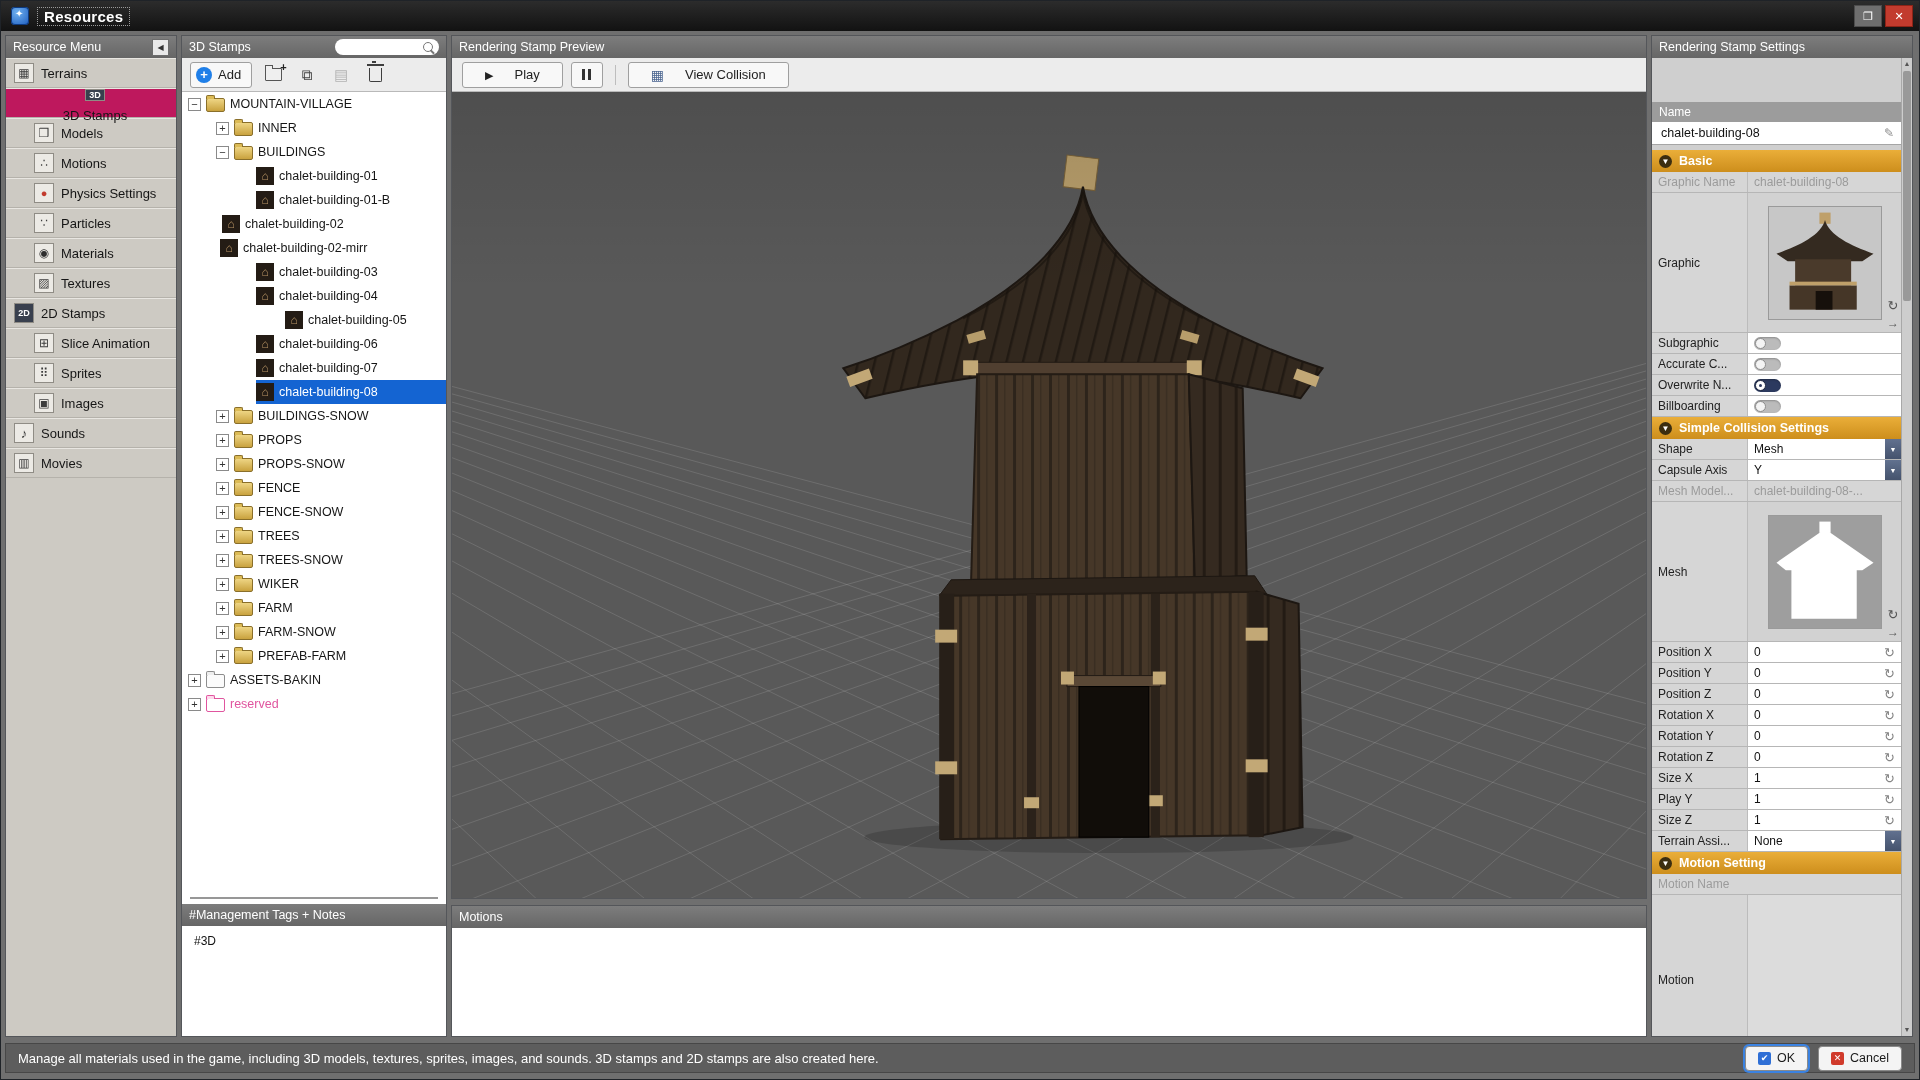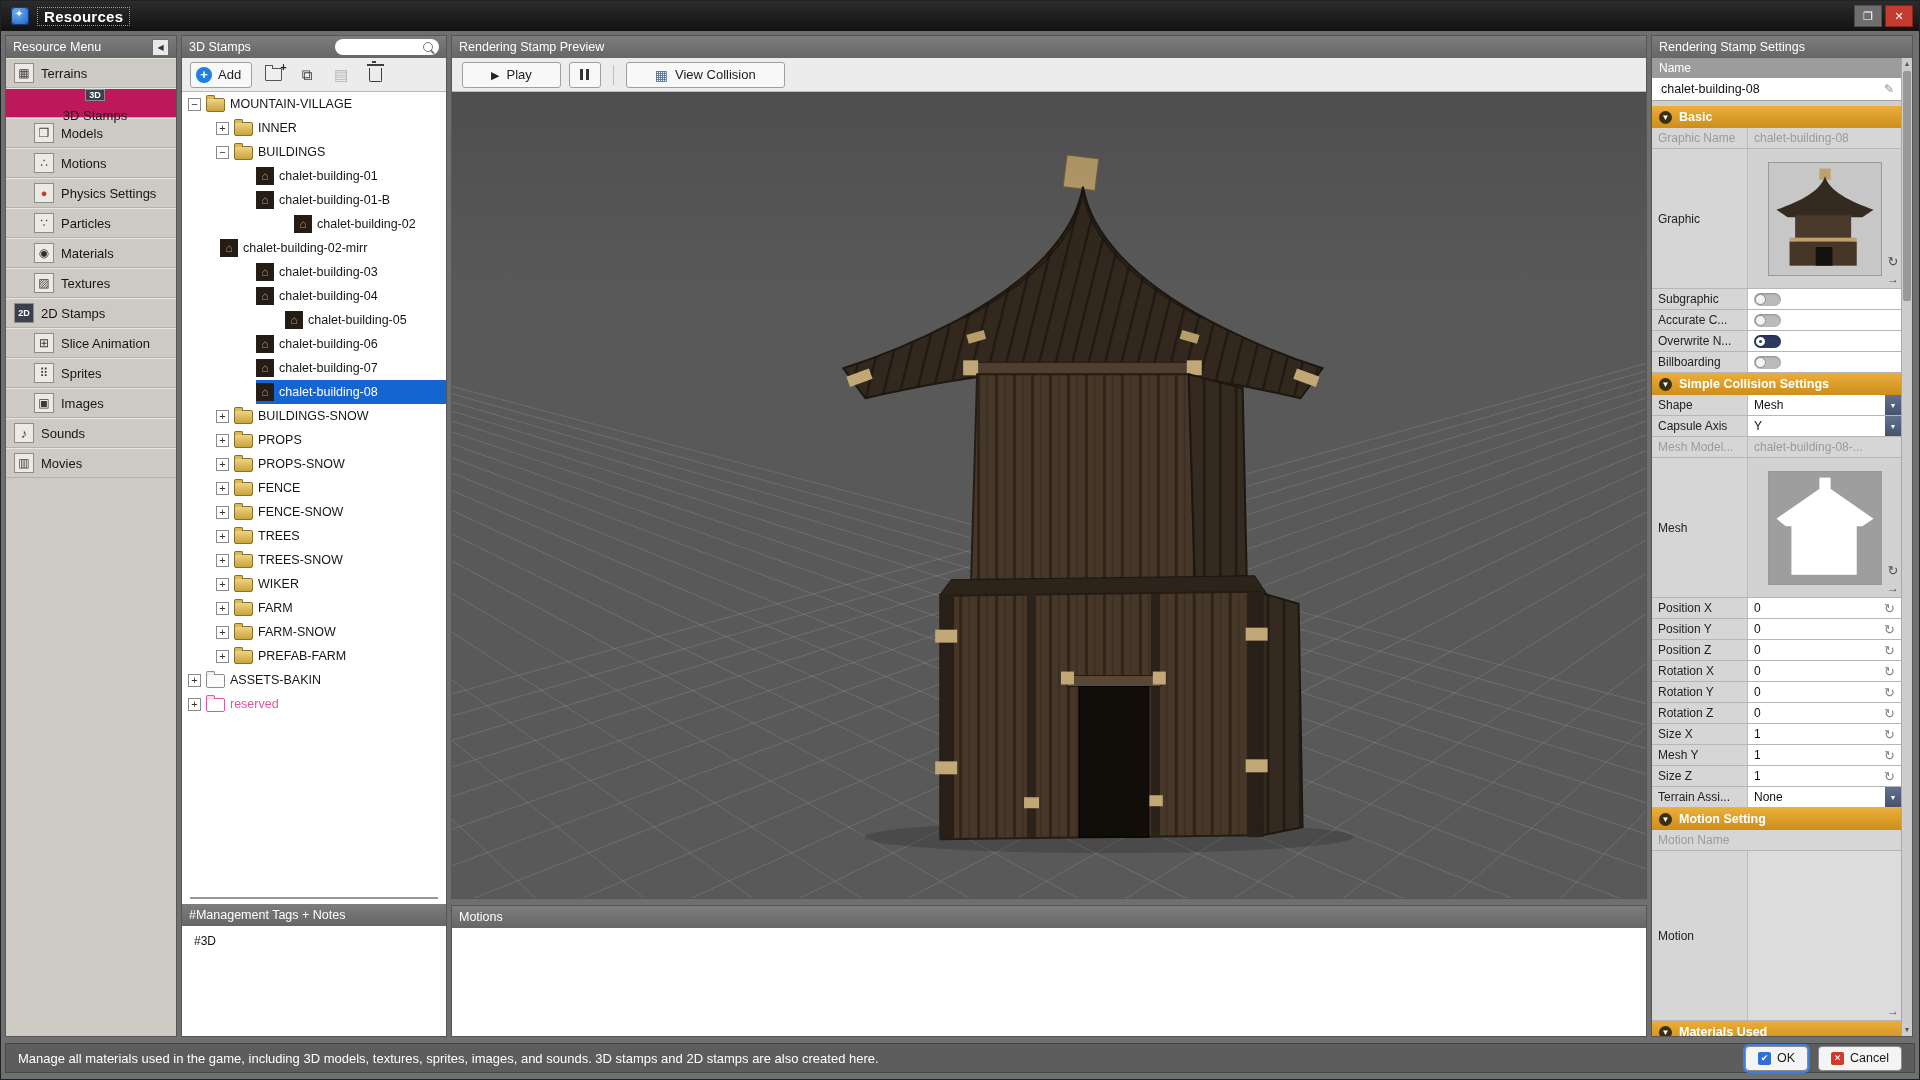--- a/index.html
+++ b/index.html
@@ -92,21 +92,21 @@
   .stamp-icon::before{content:"⌂";}
   .tree-splitter{height:12px;background:#fff;position:relative;}
   .tree-splitter::after{content:"";position:absolute;left:8px;right:8px;top:5px;height:2px;background:#979797;}
   .tags-body{height:110px;background:#fff;padding:8px 12px;font-size:12px;color:#111;box-sizing:border-box;}
 
   
   .preview{left:450px;top:34px;width:1196px;height:864px;}
   .preview-toolbar{height:34px;min-height:34px;background:#ececec;border-bottom:1px solid #b9b9b9;
     display:flex;align-items:center;gap:8px;padding:0 10px;box-sizing:border-box;}
   .pv-btn{height:24px;border:1px solid #9f9f9f;background:#f8f8f8;border-radius:3px;display:flex;
-    align-items:center;gap:7px;padding:0 28px;font-size:13px;color:#222;}
+    align-items:center;gap:21px;padding:0 22px;font-size:13px;color:#222;}
   .icon-play::before{content:"▶";font-size:11px;color:#222;}
   .pause-btn{width:30px;justify-content:center;gap:3px;padding:0;}
   .pbar{width:3px;height:11px;background:#333;}
   .tsep{width:1px;height:20px;background:#bdbdbd;margin:0 4px;}
   .icon-collision::before{content:"▦";color:#49648f;font-size:14px;}
   .viewport{flex:1;position:relative;background:#595959;overflow:hidden;}
   .vp-svg{position:absolute;inset:0;width:100%;height:100%;display:block;}
 
   
   .motions{left:450px;top:904px;width:1196px;height:132px;}
@@ -116,21 +116,21 @@
   .settings{left:1650px;top:34px;width:262px;height:1002px;background:#cfcfcf;}
   .settings-body{position:absolute;left:0;top:22px;right:11px;bottom:0;background:#cfcfcf;
     display:flex;flex-direction:column;overflow:hidden;}
   .sb{position:absolute;top:22px;right:0;bottom:0;width:11px;background:#cdcdcd;border-left:1px solid #a8a8a8;
     display:flex;flex-direction:column;box-sizing:border-box;}
   .sb-btn{height:12px;font-size:7px;color:#555;text-align:center;line-height:12px;}
   .sb-track{flex:1;position:relative;}
   .sb-thumb{position:absolute;top:1px;left:1px;right:1px;height:230px;background:#999;border-radius:2px;}
 
   .name-bar{height:20px;min-height:20px;background:#9c9c9c;color:#fff;font-size:12px;
-    display:flex;align-items:center;padding:0 7px;}
+    display:flex;align-items:center;padding:0 7px;margin-top:44px;}
   .name-input-row{height:22px;min-height:22px;background:#fff;border-bottom:1px solid #a5a5a5;
     display:flex;align-items:center;padding:0 7px;gap:4px;}
   .name-input-row input{border:none;outline:none;flex:1;font-size:12.5px;font-family:inherit;color:#111;}
   .icon-pencil{color:#8a8a8a;font-size:12px;}
   .icon-pencil::before{content:"✎";}
   .settings-gap{height:5px;min-height:5px;}
   .section-header{height:22px;min-height:22px;background:linear-gradient(#eaae39,#cd8e1c);color:#fff;
     font-weight:bold;font-size:12.5px;display:flex;align-items:center;gap:7px;padding:0 7px;}
   .section-chevron{width:13px;height:13px;min-width:13px;border-radius:50%;background:#3c2e10;color:#fff;
     font-size:8px;display:flex;align-items:center;justify-content:center;}
@@ -309,21 +309,21 @@
             <span class="stamp-icon"></span>
             <span class="tree-label">chalet-building-01</span>
           </span>
         </div>
         <div class="tree-row" style="padding-left: 74px;">
           <span class="row-content">
             <span class="stamp-icon"></span>
             <span class="tree-label">chalet-building-01-B</span>
           </span>
         </div>
-        <div class="tree-row" style="padding-left: 112px;">
+        <div class="tree-row" style="padding-left: 40px;">
           <span class="row-content">
             <span class="stamp-icon"></span>
             <span class="tree-label">chalet-building-02</span>
           </span>
         </div>
         <div class="tree-row" style="padding-left: 38px;">
           <span class="row-content">
             <span class="stamp-icon"></span>
             <span class="tree-label">chalet-building-02-mirr</span>
           </span>
@@ -755,21 +755,21 @@
             </div>
           </div>
           <div class="prop-row h21">
             <div class="prop-label">Size X</div>
             <div class="prop-value">
               <span class="val-text">1</span>
               <span class="icon-refresh"></span>
             </div>
           </div>
           <div class="prop-row h21">
-            <div class="prop-label">Mesh Y</div>
+            <div class="prop-label">Play Y</div>
             <div class="prop-value">
               <span class="val-text">1</span>
               <span class="icon-refresh"></span>
             </div>
           </div>
           <div class="prop-row h21">
             <div class="prop-label">Size Z</div>
             <div class="prop-value">
               <span class="val-text">1</span>
               <span class="icon-refresh"></span>

